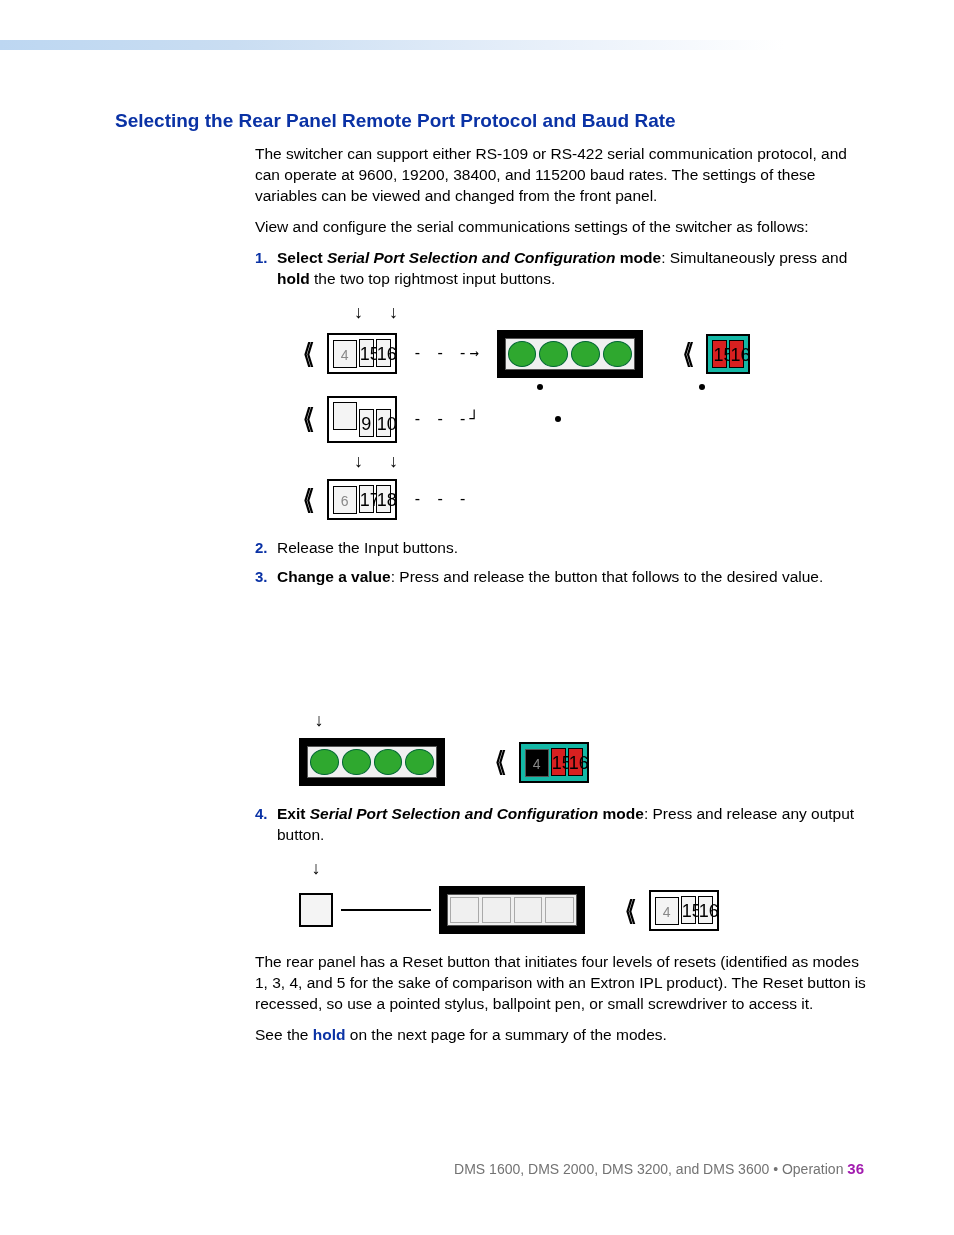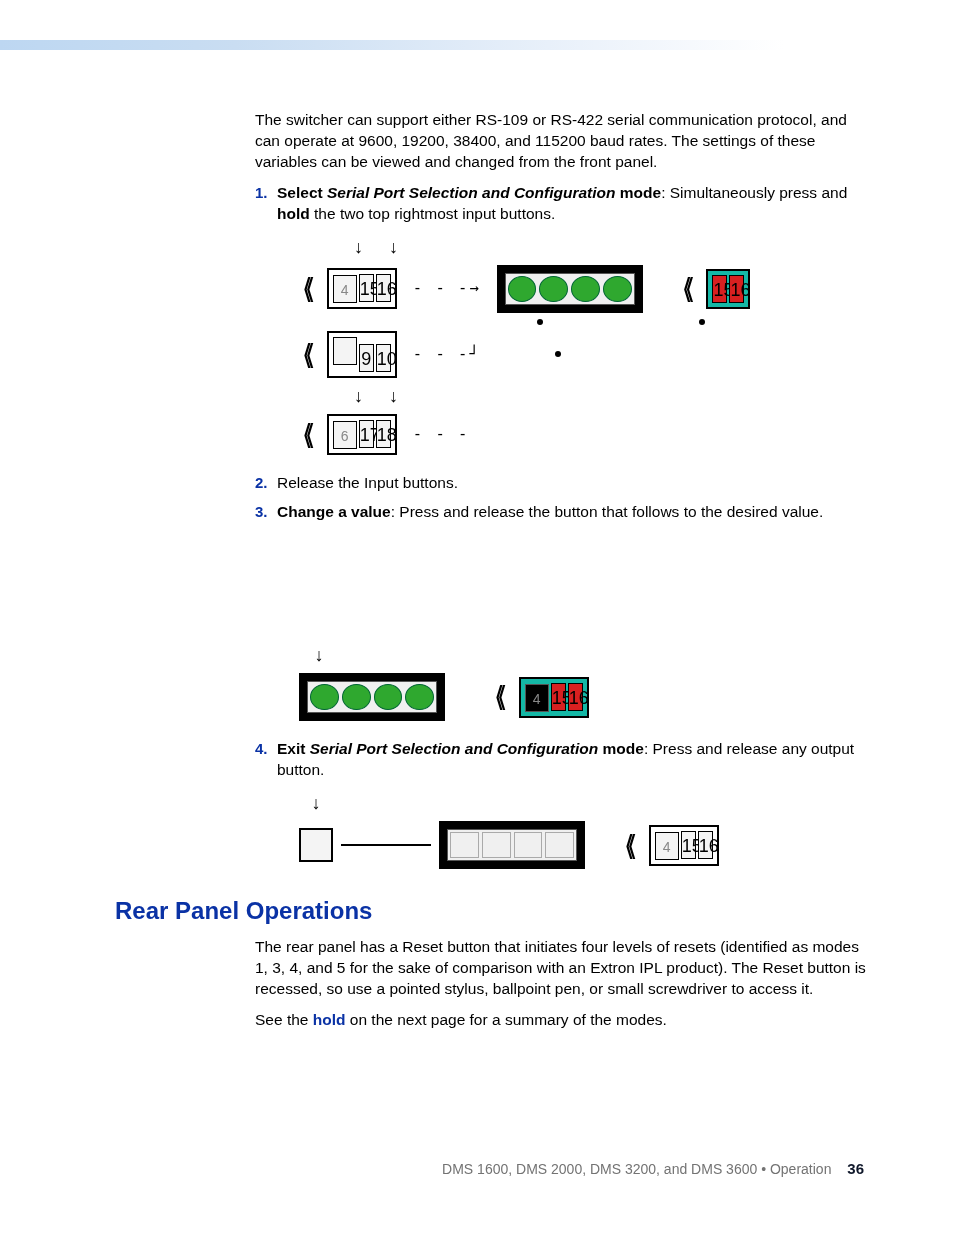--- a/index.html
+++ b/index.html
@@ -110,32 +110,34 @@
     font-weight: 700;
     margin: 28px 0 12px 0;
   }
   .footer {
     position: absolute;
     bottom: 58px;
     right: 90px;
     font-size: 14px;
   }
   .footer .ft { color:#737373; font-weight:400; }
-  .footer .pg { color:#0f172a; font-weight:700; margin-left:12px; font-size:15px;}
+  .footer .pg { color:#a21caf; font-weight:700; font-size:15px;}
 </style>
 </head>
 <body>
 
 <div class="top-bar"></div>
 
 <div class="content">
 
+  <h2>Selecting the Rear Panel Remote Port Protocol and Baud Rate</h2>
 
   <div class="body-col">
     <p>The switcher can support either RS-109 or RS-422 serial communication protocol, and can operate at 9600, 19200, 38400, and 115200 baud rates. The settings of these variables can be viewed and changed from the front panel.</p>
+    <p>View and configure the serial communications settings of the switcher as follows:</p>
 
     <ol class="steps">
       <li>
         <span class="bold">Select </span><span class="bi">Serial Port Selection and Configuration</span><span class="bold"> mode</span><span>: Simultaneously press and </span><span class="bold">hold</span><span> the two top rightmost input buttons.</span>
 
         
         <div class="fig">
           <div class="arrows-down">
               <span>↓</span>
               <span>↓</span>
@@ -238,21 +240,20 @@
             <span class="chev">⟨⟨</span>
             <span class="bpair">
               <span class="btn btn-sm">4</span><span class="btn">15</span><span class="btn">16</span>
             </span>
           </div>
         </div>
       </li>
     </ol>
   </div>
 
-  <h1 class="sec">Rear Panel Operations</h1>
   <div class="body-col">
     <p>The rear panel has a Reset button that initiates four levels of resets (identified as modes 1, 3, 4, and 5 for the sake of comparison with an Extron IPL product). The Reset button is recessed, so use a pointed stylus, ballpoint pen, or small screwdriver to access it.</p>
     <p>
       <span>See the </span><span class="link">hold</span><span> on the next page for a summary of the modes.</span>
     </p>
   </div>
 
 </div>
 
 <div class="footer">

